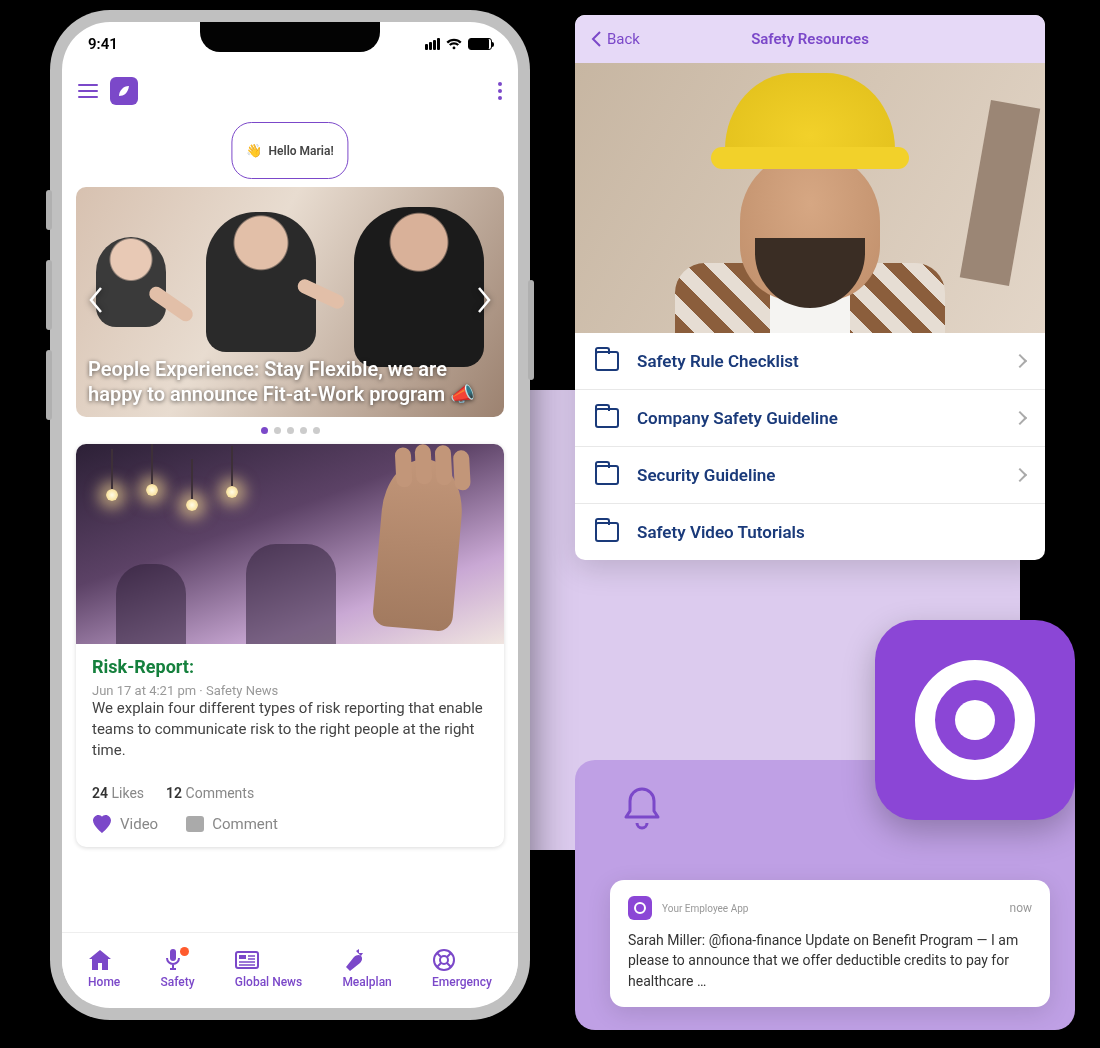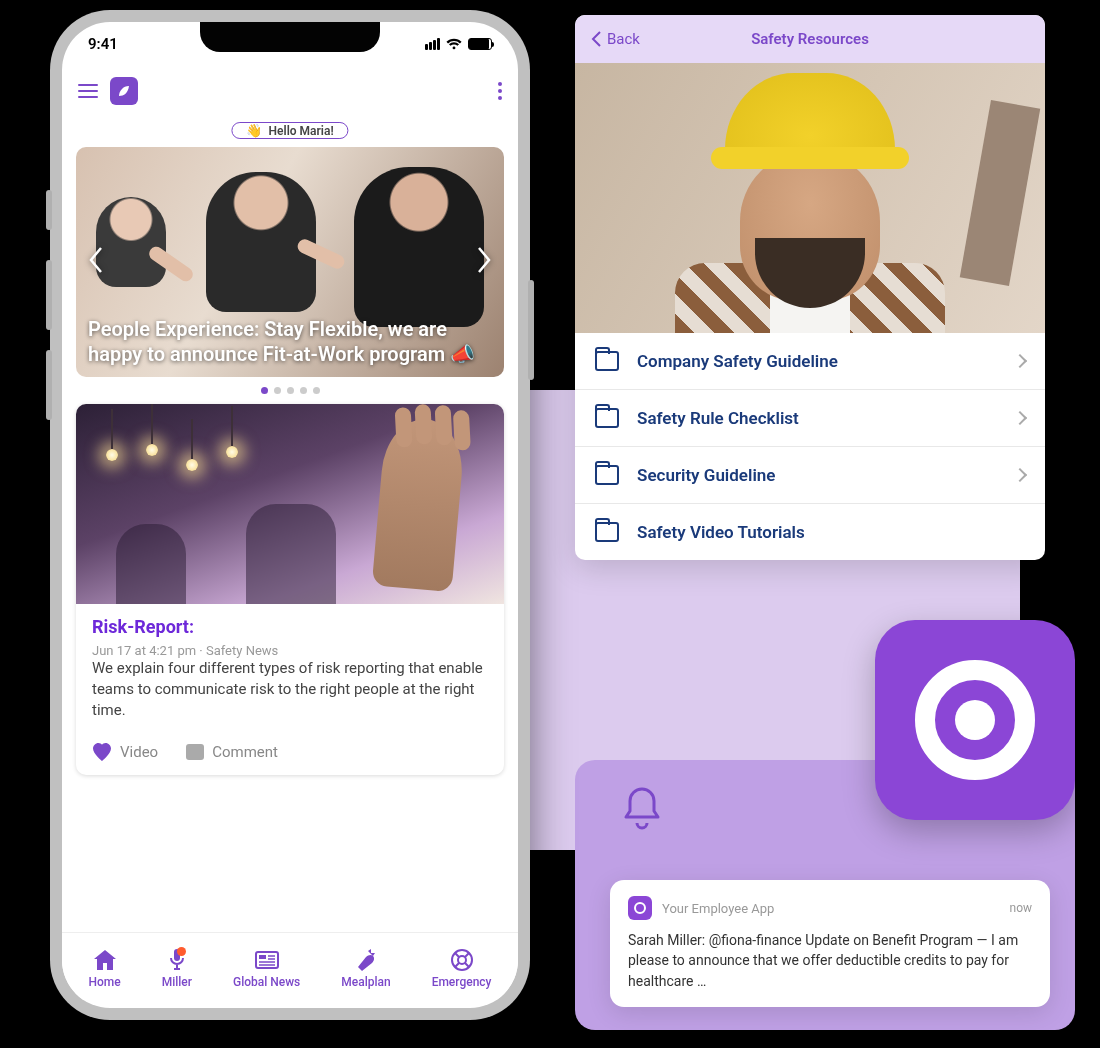--- a/index.html
+++ b/index.html
@@ -33,21 +33,21 @@
 .battery i{display:block;width:90%;height:100%;background:#000;border-radius:1px}
 
 .app-header{height:50px;display:flex;align-items:center;padding:0 16px;justify-content:space-between}
 .app-header-left{display:flex;align-items:center;gap:12px}
 .hamburger{display:flex;flex-direction:column;gap:4px;cursor:pointer}
 .hamburger span{width:20px;height:2px;background:#7b48c9;border-radius:2px}
 .app-logo{width:28px;height:28px;background:#7b48c9;border-radius:6px;display:flex;align-items:center;justify-content:center;color:#fff}
 .more-dots{display:flex;flex-direction:column;gap:3px;cursor:pointer}
 .more-dots span{width:4px;height:4px;background:#7b48c9;border-radius:50%}
 
-.greeting{margin:6px auto 8px;border:1px solid #7b48c9;border-radius:20px;padding:0 14px;font-size:12px;display:inline-flex;align-items:center;gap:6px;position:relative;left:50%;transform:translateX(-50%);font-weight:600;color:#444}
+.greeting{margin:6px auto 8px;border:1px solid #7b48c9;border-radius:20px;padding:20px 14px;font-size:12px;display:inline-flex;align-items:center;gap:6px;position:relative;left:50%;transform:translateX(-50%);font-weight:600;color:#444}
 .greeting::before{content:"👋";font-size:13px}
 
 .feed{padding:0 14px 0;height:calc(100% - 44px - 50px - 68px - 32px);overflow:hidden}
 
 .hero{position:relative;height:230px;border-radius:10px;overflow:hidden;background:linear-gradient(120deg,#d7c1b0 0%,#e8dcd0 40%,#9c8270 100%)}
 .hero-people{position:absolute;inset:0}
 .person{position:absolute;border-radius:50%}
 .person.a{width:70px;height:90px;top:50px;left:20px;background:radial-gradient(circle at 50% 25%,#e8c9b5 0 20px,#3a3a3a 22px);border-radius:35px 35px 20px 20px}
 .person.b{width:110px;height:140px;top:25px;left:130px;background:radial-gradient(circle at 50% 22%,#e2bfa8 0 26px,#2a2a2a 28px);border-radius:50px 50px 20px 20px}
 .person.c{width:130px;height:160px;top:20px;right:20px;background:radial-gradient(circle at 50% 22%,#d9b199 0 28px,#1b1b1b 30px);border-radius:55px 55px 20px 20px}
@@ -72,32 +72,32 @@
 .bulb.b2{top:40px;left:70px}
 .bulb.b3{top:55px;left:110px}
 .bulb.b4{top:42px;left:150px}
 .hand{position:absolute;right:45px;top:15px;width:80px;height:170px;background:linear-gradient(180deg,#c29679 0%,#a27a5f 100%);border-radius:40px 40px 15px 15px/55px 55px 15px 15px;transform:rotate(5deg)}
 .hand::before{content:'';position:absolute;top:-10px;left:10px;width:16px;height:40px;background:#c29679;border-radius:10px;transform:rotate(-8deg);box-shadow:20px -2px 0 #c29679,40px 0 0 #c29679,58px 6px 0 #c29679}
 .silhouette{position:absolute;bottom:0;width:70px;height:80px;background:rgba(40,25,50,.5);border-radius:30px 30px 0 0}
 .silhouette.s1{left:40px}
 .silhouette.s2{left:170px;width:90px;height:100px}
 
 .post-body{padding:12px 16px 14px}
-.post-title{font-size:18px;font-weight:700;margin-bottom:6px;color:#6d28d9}
+.post-title{font-size:18px;font-weight:700;margin-bottom:6px;color:#15803d}
 .post-meta{font-size:13px;color:#999;margin-bottom:0}
 .post-text{font-size:15px;color:#444;line-height:1.4}
 .post-stats{display:flex;gap:22px;padding:10px 16px 6px;font-size:14px;color:#888}
 .post-stats b{color:#333;font-weight:600}
 .post-actions{display:flex;gap:28px;padding:8px 16px 14px;font-size:15px;color:#888;align-items:center}
 .pa{display:flex;gap:8px;align-items:center;cursor:pointer}
 .heart svg{fill:#7b48c9}
 .comment-icon{width:18px;height:16px;background:#aaa;border-radius:3px}
 
 .tabbar{position:absolute;bottom:8px;left:0;right:0;height:68px;background:#fff;display:flex;justify-content:space-around;align-items:center;padding:4px 6px 0;border-top:1px solid #eee}
-.tab{display:flex;flex-direction:column;align-items:center;gap:4px;color:#7b48c9;font-size:12px;font-weight:500;cursor:pointer;position:relative}
+.tab{display:flex;flex-direction:column;align-items:flex-start;gap:4px;color:#7b48c9;font-size:12px;font-weight:500;cursor:pointer;position:relative}
 .tab-icon{width:24px;height:22px;display:flex;align-items:center;justify-content:center}
 .tab .dot{position:absolute;top:-2px;right:6px;width:9px;height:9px;background:#ff5b2e;border-radius:50%}
 
 
 .panel2{position:absolute;top:15px;left:575px;width:470px;background:#fff;border-radius:10px;overflow:hidden;box-shadow:0 8px 30px rgba(0,0,0,.15)}
 .panel2-header{height:48px;background:#e6d9f7;display:flex;align-items:center;padding:0 16px;position:relative}
 .back-btn{display:flex;align-items:center;gap:6px;color:#7b48c9;font-size:15px;cursor:pointer}
 .panel2-title{position:absolute;left:50%;transform:translateX(-50%);color:#7b48c9;font-weight:600;font-size:15px}
 .panel2-img{height:270px;background:linear-gradient(120deg,#c7b6a2 0%,#e3d6c8 100%);position:relative;overflow:hidden}
 .hardhat{position:absolute;top:10px;left:150px;width:170px;height:90px;background:radial-gradient(ellipse at 50% 70%,#f2d12a,#e0be1a);border-radius:90px 90px 20px 20px/100px 100px 18px 18px}
@@ -122,21 +122,21 @@
 .ring i{width:40px;height:40px;background:#fff;border-radius:50%}
 
 
 .bell-ico{position:absolute;top:785px;left:620px;color:#7b48c9}
 
 
 .notif{position:absolute;top:880px;left:610px;width:440px;background:#fff;border-radius:14px;padding:16px 18px;box-shadow:0 6px 24px rgba(0,0,0,.12)}
 .notif-header{display:flex;align-items:center;gap:10px;margin-bottom:10px}
 .notif-app-ico{width:24px;height:24px;background:#8b46d6;border-radius:6px;display:flex;align-items:center;justify-content:center}
 .notif-app-ico i{width:12px;height:12px;border:2px solid #fff;border-radius:50%}
-.notif-app-name{color:#999;font-size:13px;flex:1}
+.notif-app-name{color:#999;font-size:10px;flex:1}
 .notif-time{color:#999;font-size:12px}
 .notif-body{font-size:14px;color:#333;line-height:1.45}
 </style>
 </head>
 <body>
 
 <div class="bg-rect-1"></div>
 <div class="bg-rect-2"></div>
 
 <div class="phone">
@@ -228,20 +228,24 @@
             <div class="bulb b4"></div>
           <div class="silhouette s1"></div>
             <div class="silhouette s2"></div>
           <div class="hand"></div>
         </div>
         <div class="post-body">
           <div class="post-title">Risk-Report:</div>
           <div class="post-meta">Jun 17 at  4:21 pm · Safety News</div>
           <div class="post-text">We explain four different types of risk reporting that enable teams to communicate risk to the right people at the right time.</div>
         </div>
+        <div class="post-stats">
+          <span><b>24</b> <span>Likes</span></span>
+          <span><b>12</b> <span>Comments</span></span>
+        </div>
         <div class="post-actions">
           <div class="pa heart">
             <svg width="20" height="18" viewBox="0 0 20 18">
                 <path d="M10 18S1 11 1 5.5C1 2.5 3.5 0 6.5 0 8 0 9.3.7 10 1.8 10.7.7 12 0 13.5 0 16.5 0 19 2.5 19 5.5 19 11 10 18 10 18z"></path>
               </svg>
             <span>Video</span>
           </div>
           <div class="pa">
             <span class="comment-icon"></span>
             <span>Comment</span>
@@ -260,21 +264,21 @@
         <span>Home</span>
       </div>
       <div class="tab">
         <div class="dot"></div>
         <div class="tab-icon">
             <svg width="16" height="22" viewBox="0 0 16 22">
               <rect x="5" y="0" width="6" height="12" rx="3" fill="#7b48c9"></rect>
               <path d="M2 9a6 6 0 0012 0M8 15v5M5 20h6" stroke="#7b48c9" stroke-width="2" fill="none"></path>
             </svg>
           </div>
-        <span>Miller</span>
+        <span>Safety</span>
       </div>
       <div class="tab">
         <div class="tab-icon">
             <svg width="24" height="18" viewBox="0 0 24 18">
               <rect x="1" y="1" width="22" height="16" rx="2" stroke="#7b48c9" stroke-width="2" fill="none"></rect>
               <rect x="4" y="4" width="7" height="4" fill="#7b48c9"></rect>
               <line x1="13" y1="5" x2="20" y2="5" stroke="#7b48c9" stroke-width="1.5"></line>
               <line x1="13" y1="8" x2="20" y2="8" stroke="#7b48c9" stroke-width="1.5"></line>
               <line x1="4" y1="11" x2="20" y2="11" stroke="#7b48c9" stroke-width="1.5"></line>
               <line x1="4" y1="14" x2="20" y2="14" stroke="#7b48c9" stroke-width="1.5"></line>
@@ -319,26 +323,26 @@
     <div class="beam"></div>
     <div class="shirt"></div>
       <div class="tee"></div>
     <div class="face"></div>
       <div class="beard"></div>
     <div class="hardhat"></div>
   </div>
   <div class="resource-list">
     <div class="resource-item">
       <div class="folder-ico"></div>
-      <div class="resource-label">Company Safety Guideline</div>
+      <div class="resource-label">Safety Rule Checklist</div>
       <div class="chev-right"></div>
     </div>
     <div class="resource-item">
       <div class="folder-ico"></div>
-      <div class="resource-label">Safety Rule Checklist</div>
+      <div class="resource-label">Company Safety Guideline</div>
       <div class="chev-right"></div>
     </div>
     <div class="resource-item">
       <div class="folder-ico"></div>
       <div class="resource-label">Security Guideline</div>
       <div class="chev-right"></div>
     </div>
     <div class="resource-item">
       <div class="folder-ico"></div>
       <div class="resource-label">Safety Video Tutorials</div>

